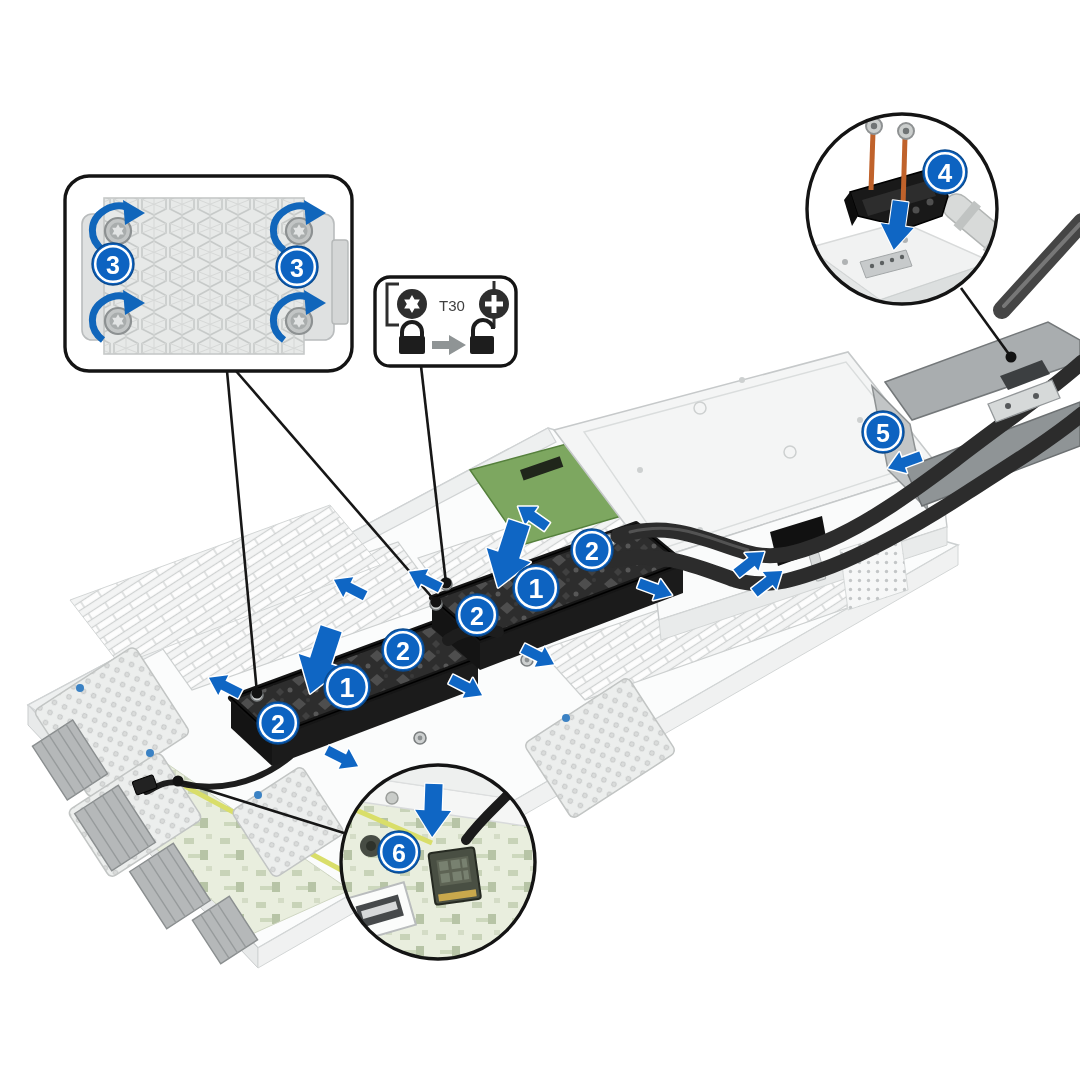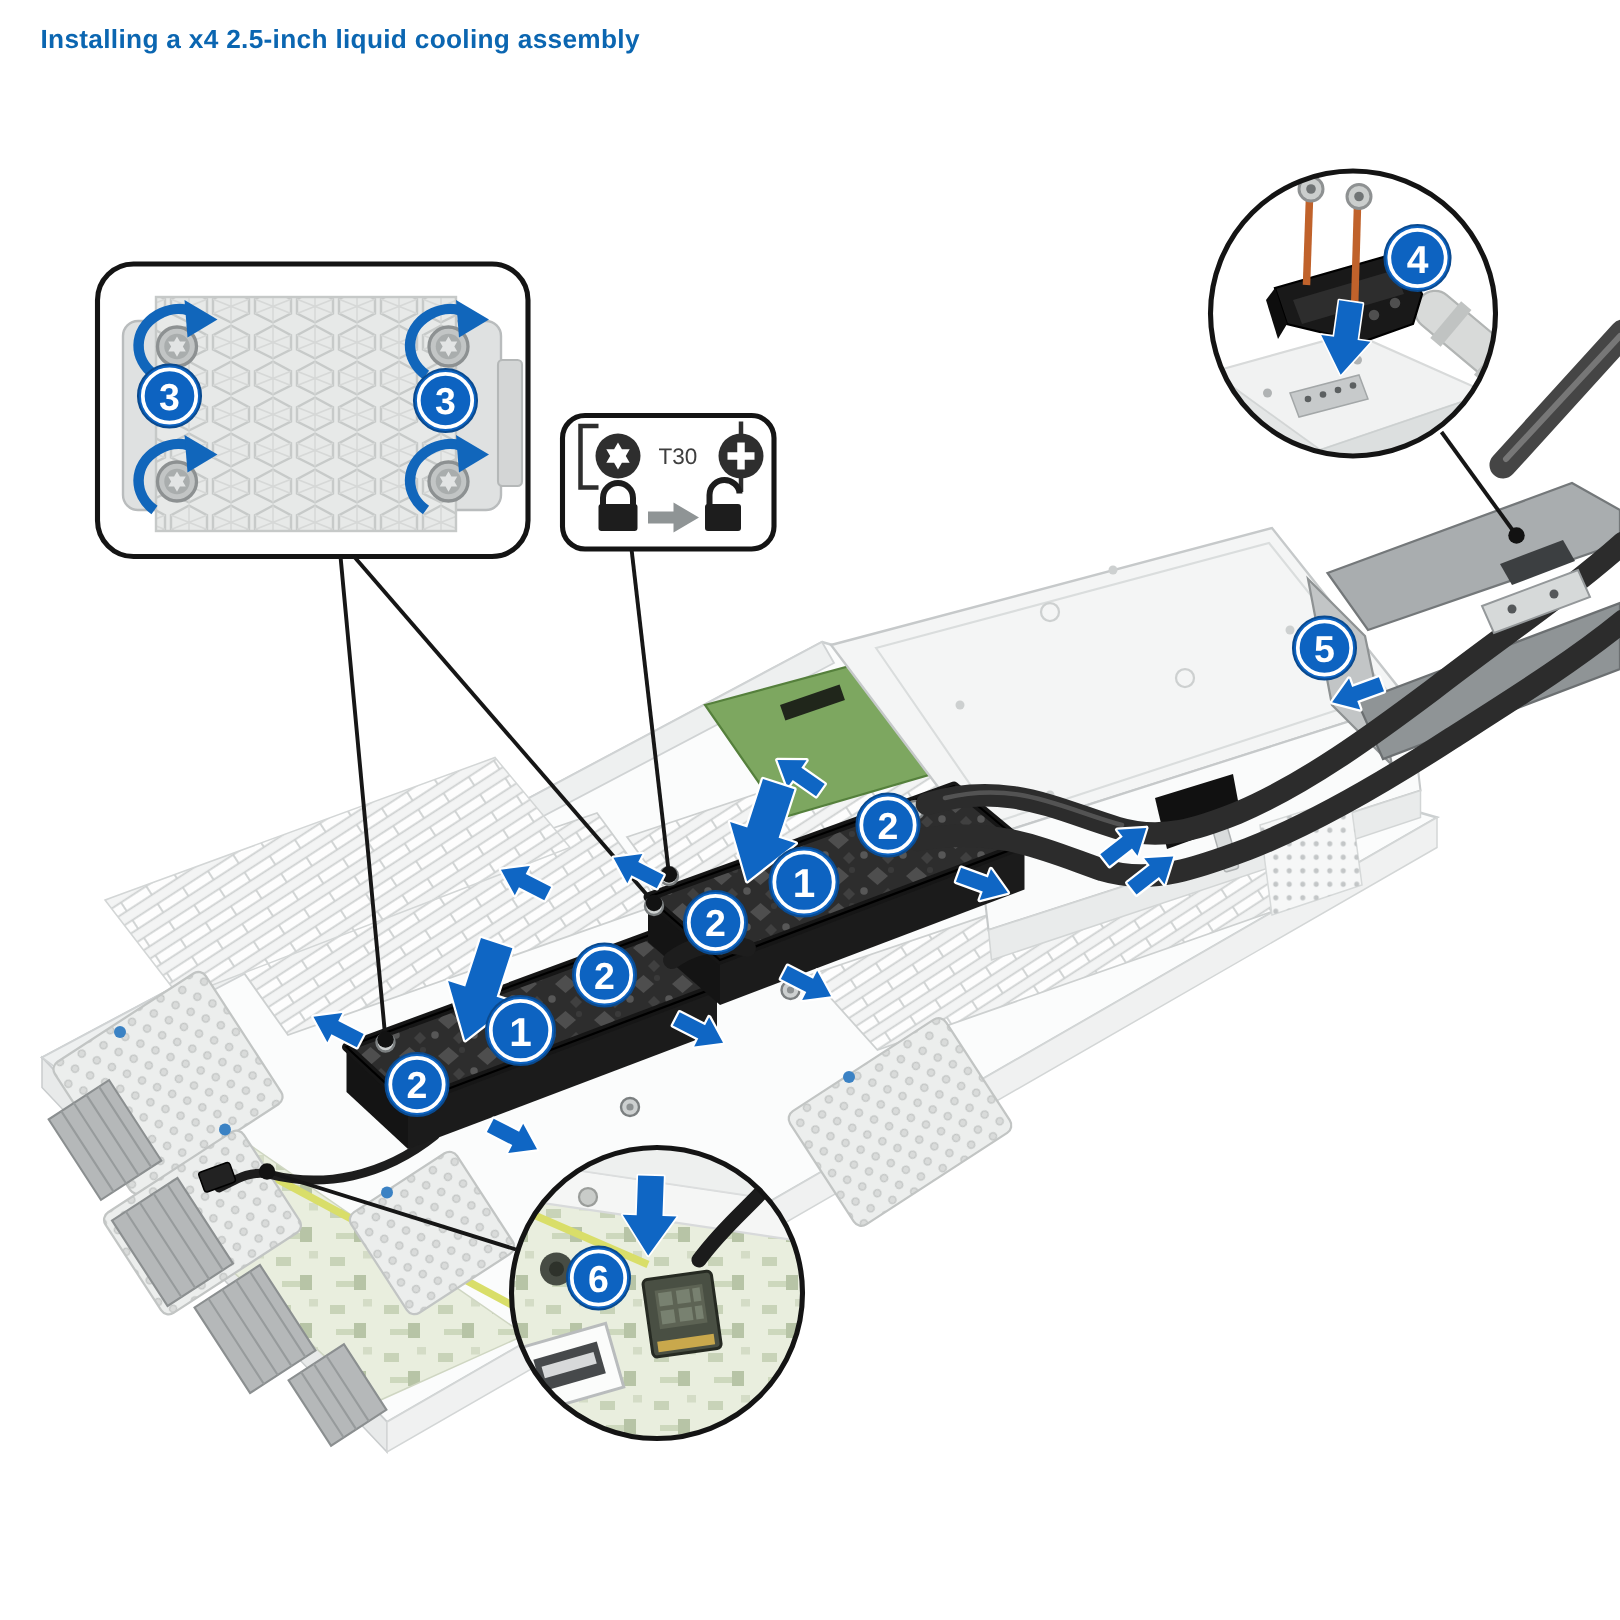--- a/index.html
+++ b/index.html
@@ -24,21 +24,20 @@
              font-family:"Liberation Sans",sans-serif;}
   .tool-text{fill:#3f3f3f;font-size:15px;font-family:"Liberation Sans",sans-serif;
              text-anchor:middle;dominant-baseline:central;}
   .hose{fill:none;stroke:#2c2c2c;stroke-linecap:round;}
   .hose-hl{fill:none;stroke:#5e5e5e;stroke-width:3;stroke-linecap:round;opacity:.8;}
 </style>
 </head>
 <body>
 
 <div class="page">
-  <h1 class="title">Installing a x4 2.5-inch liquid cooling assembly</h1>
 
   <svg width="1080" height="1080" viewBox="0 0 1080 1080">
     <defs>
       <path id="arrow-small" class="barrow" d="M-17,-5 L2,-5 L2,-11 L18,0 L2,11 L2,5 L-17,5 Z"></path>
       <path id="arrow-big" class="barrow" d="M-11,-36 L11,-36 L11,-2 L23,-2 L0,32 L-23,-2 L-11,-2 Z"></path>
       <g id="rot-arrow">
         <path class="rot-arc" d="M-15,19 C-29,9 -30,-11 -13,-21 C-6,-25 2,-26 8,-24"></path>
         <path class="rot-head" d="M5,-31 L27,-18 L7,-6 Z"></path>
       </g>
       <path id="torx-star" d="M0,-9 L2.6,-4.5 L7.8,-4.5 L5.2,0 L7.8,4.5 L2.6,4.5 L0,9 L-2.6,4.5 L-7.8,4.5 L-5.2,0 L-7.8,-4.5 L-2.6,-4.5 Z"></path>

